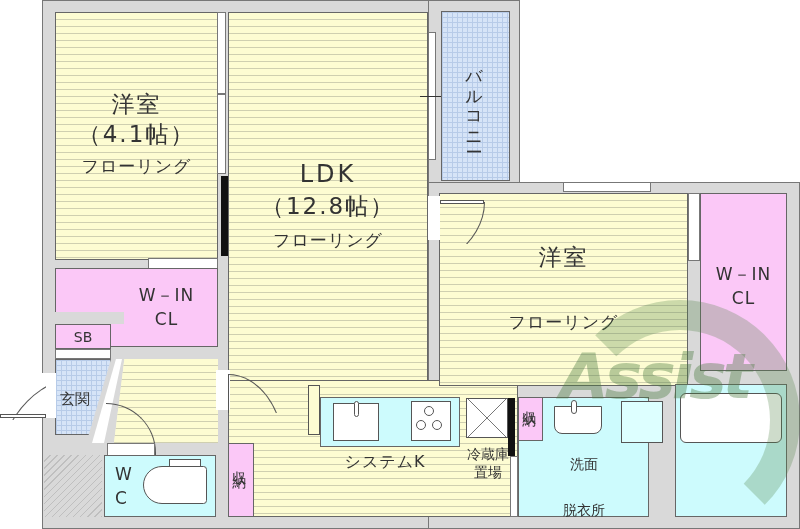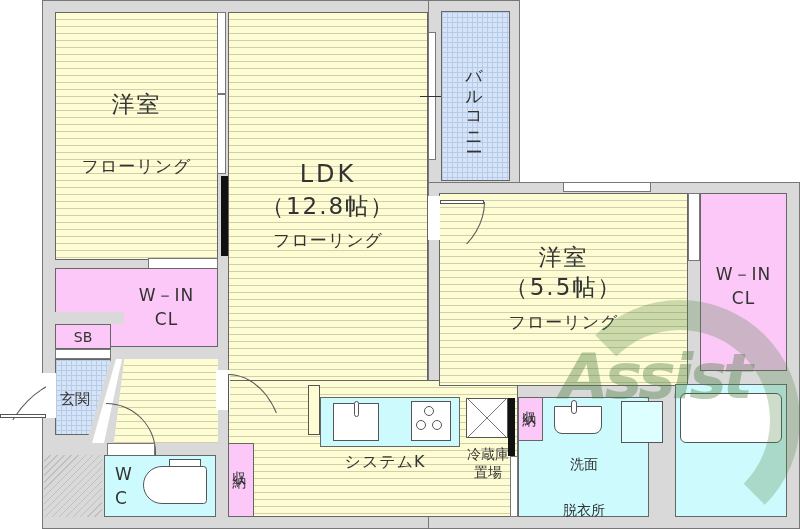--- a/index.html
+++ b/index.html
@@ -24,20 +24,21 @@
 </head>
 <body>
 
 <div class="abs wall" style="left:42px;top:0;width:396px;height:529px;"></div>
 <div class="abs wall" style="left:428px;top:0;width:92px;height:185px;"></div>
 <div class="abs wall" style="left:428px;top:182px;width:372px;height:347px;"></div>
 <div class="abs" style="left:438px;top:0;width:4px;height:2px;"></div>
 
 <div class="abs floor" style="left:55px;top:12px;width:163px;height:248px;">
   <div class="label big" style="left:0;right:0;top:78px;">洋室</div>
+  <div class="label big" style="left:0;right:0;top:108px;">（4.1帖）</div>
   <div class="label mid" style="left:0;right:0;top:143px;">フローリング</div>
 </div>
 
 <div class="abs white" style="left:217px;top:12px;width:9px;height:82px;"></div>
 <div class="abs white" style="left:217px;top:94px;width:9px;height:80px;"></div>
 <div class="abs black" style="left:221px;top:176px;width:8px;height:80px;"></div>
 
 <div class="abs floor" style="left:228px;top:12px;width:200px;height:505px;"></div>
 <div class="abs floor" style="left:228px;top:380px;width:290px;height:137px;"></div>
 <div class="label big" style="left:228px;width:200px;top:160px;font-size:24px;letter-spacing:3px;">LDK</div>
@@ -46,21 +47,20 @@
 
 <div class="abs white" style="left:428px;top:32px;width:8px;height:128px;"></div>
 <div class="abs" style="left:420px;top:96px;width:28px;height:1px;background:#333;"></div>
 
 <div class="abs tile" style="left:441px;top:11px;width:69px;height:170px;">
   <div class="label vtext" style="left:22px;top:45px;">バルコニー</div>
 </div>
 
 <div class="abs floor" style="left:439px;top:193px;width:249px;height:193px;">
   <div class="label big" style="left:0;right:0;top:50px;">洋室</div>
-  <div class="label big" style="left:0;right:0;top:80px;">（5.5帖）</div>
   <div class="label mid" style="left:0;right:0;top:118px;">フローリング</div>
 </div>
 
 <div class="abs white" style="left:563px;top:182px;width:88px;height:10px;"></div>
 
 <div class="abs" style="left:428px;top:196px;width:12px;height:44px;background:#fff;"></div>
 <div class="door-arc" style="left:376px;top:202px;width:108px;height:76px;border-radius:0 0 100% 0;border-top:none;border-left:none;clip-path:inset(0 0 35px 64px);"></div>
 <div class="abs" style="left:440px;top:200px;width:44px;height:4px;border:1px solid #555;background:#fff;"></div>
 
 <div class="abs white" style="left:688px;top:193px;width:12px;height:68px;"></div>

